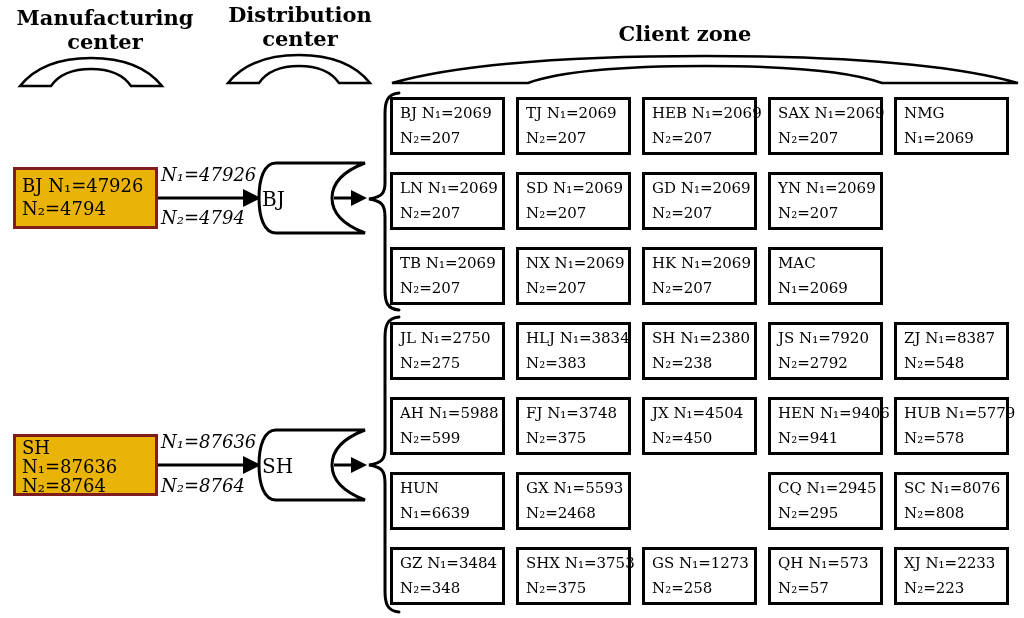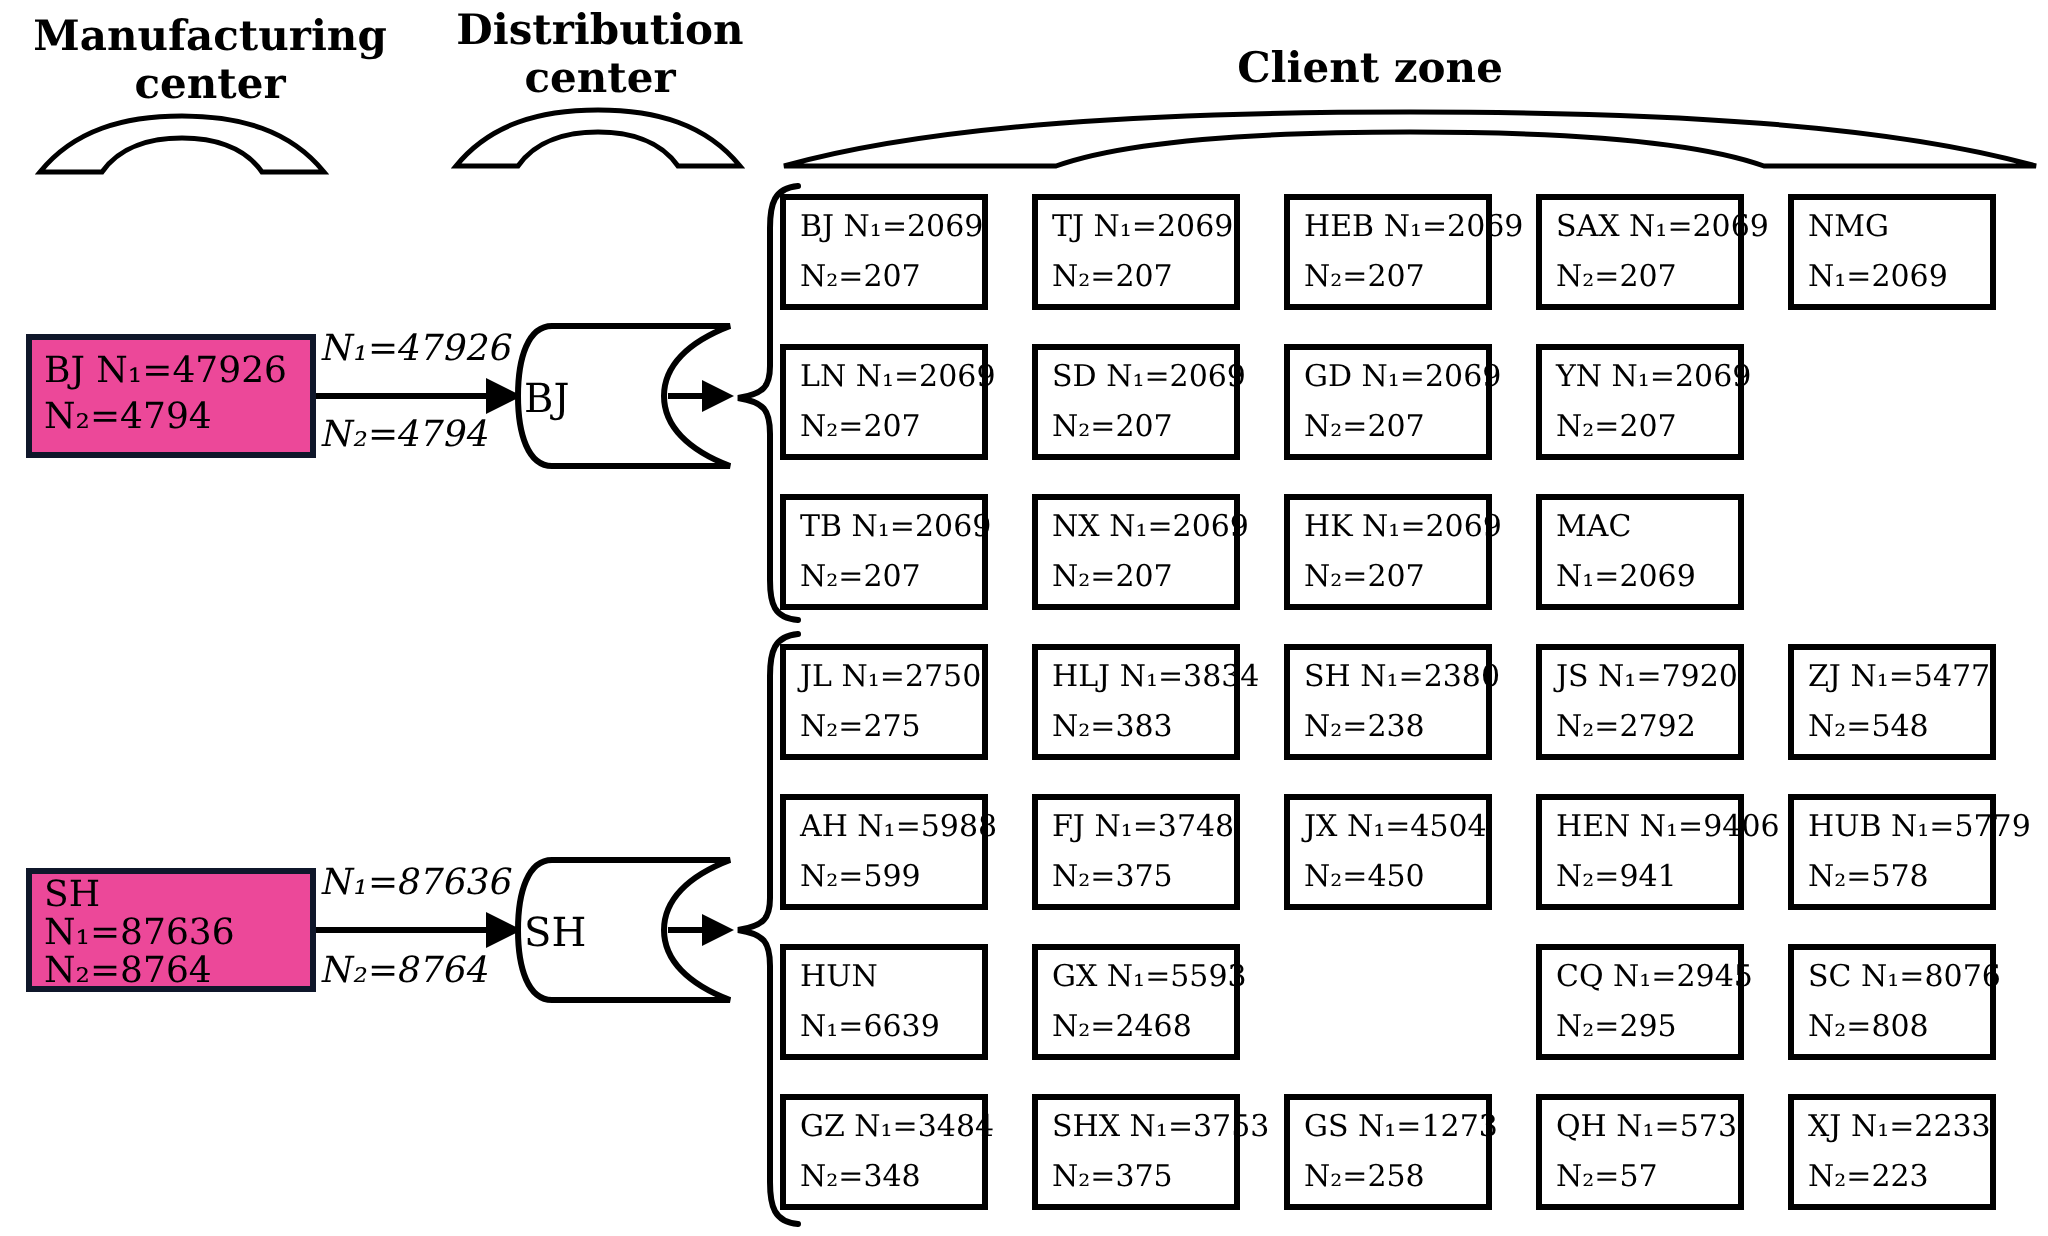--- a/index.html
+++ b/index.html
@@ -3,30 +3,30 @@
 <meta charset="utf-8">
 <style>
   html,body{margin:0;padding:0;background:#fff;}
   .canvas{position:relative;width:1024px;height:618px;background:#fff;overflow:hidden;
           font-family:"DejaVu Serif","Liberation Serif",serif;color:#000;}
   .overlay{position:absolute;left:0;top:0;}
   .hdr{position:absolute;font-weight:bold;font-size:21px;line-height:1.12;text-align:center;}
   #hdr-man{left:15px;top:6px;width:180px;}
   #hdr-dist{left:215px;top:3px;width:170px;}
   #hdr-client{left:580px;top:22px;width:210px;}
-  .mbox{position:absolute;left:13px;width:145px;height:62px;border:3px solid #0f172a;box-sizing:border-box;
-        background:#ec4899;display:flex;flex-direction:column;justify-content:space-evenly;
+  .mbox{position:absolute;left:13px;width:145px;height:62px;border:3px solid #7f1d1d;box-sizing:border-box;
+        background:#eab308;display:flex;flex-direction:column;justify-content:space-evenly;
         padding:2px 6px;font-size:18px;line-height:1.05;}
   #mbox-bj{top:167px;} #mbox-sh{top:434px;}
   .flabel{position:absolute;left:161px;font-size:18px;white-space:nowrap;font-style:italic;}
   #flow-bj-top{top:164px;} #flow-bj-bottom{top:207px;}
   #flow-sh-top{top:431px;} #flow-sh-bottom{top:475px;}
   .dlabel{position:absolute;left:262px;width:70px;text-align:left;font-size:20px;}
   #dlabel-bj{top:187px;} #dlabel-sh{top:454px;}
-  .cbox{position:absolute;width:104px;height:58px;border:3px solid #000;box-sizing:border-box;
+  .cbox{position:absolute;width:115px;height:58px;border:3px solid #000;box-sizing:border-box;
         background:#fff;display:flex;flex-direction:column;justify-content:space-between;
         padding:6px 3px 6px 7px;font-size:15px;line-height:1;white-space:nowrap;}
   .c0{left:390px}.c1{left:516px}.c2{left:642px}.c3{left:768px}.c4{left:894px}
   .r0{top:97px}.r1{top:172px}.r2{top:247px}.r3{top:322px}.r4{top:397px}.r5{top:472px}.r6{top:547px}
   .ink{stroke:#000;fill:#fff;}
 </style>
 </head>
 <body>
 
 <div class="canvas">
@@ -148,21 +148,21 @@
   </div>
   <div class="cbox c2 r3">
     <span>SH N₁=2380</span>
     <span>N₂=238</span>
   </div>
   <div class="cbox c3 r3">
     <span>JS N₁=7920</span>
     <span>N₂=2792</span>
   </div>
   <div class="cbox c4 r3">
-    <span>ZJ N₁=5477</span>
+    <span>ZJ N₁=8387</span>
     <span>N₂=548</span>
   </div>
 
   <div class="cbox c0 r4">
     <span>AH N₁=5988</span>
     <span>N₂=599</span>
   </div>
   <div class="cbox c1 r4">
     <span>FJ N₁=3748</span>
     <span>N₂=375</span>

